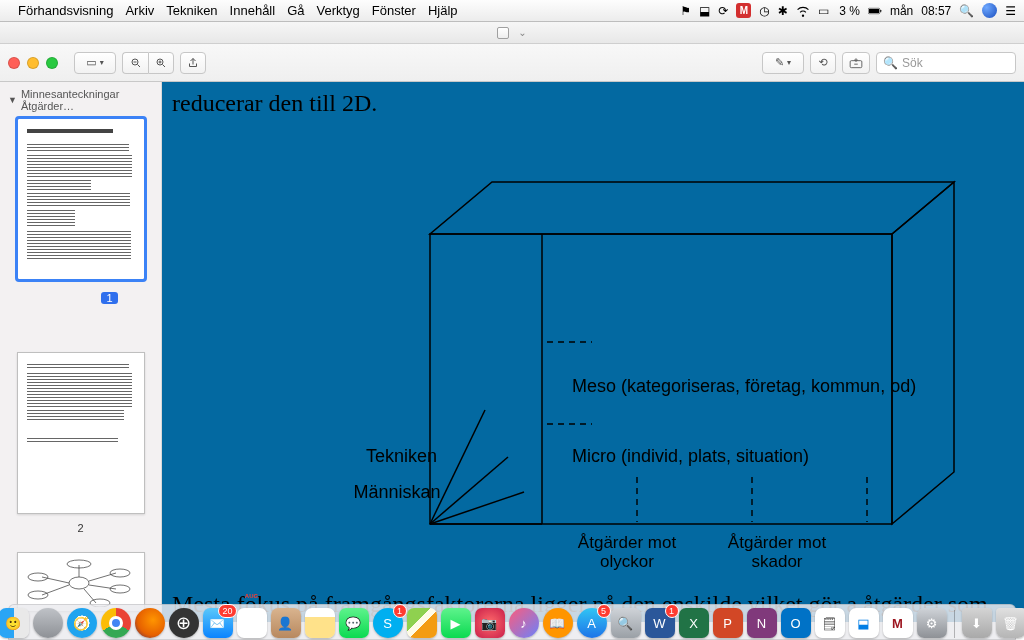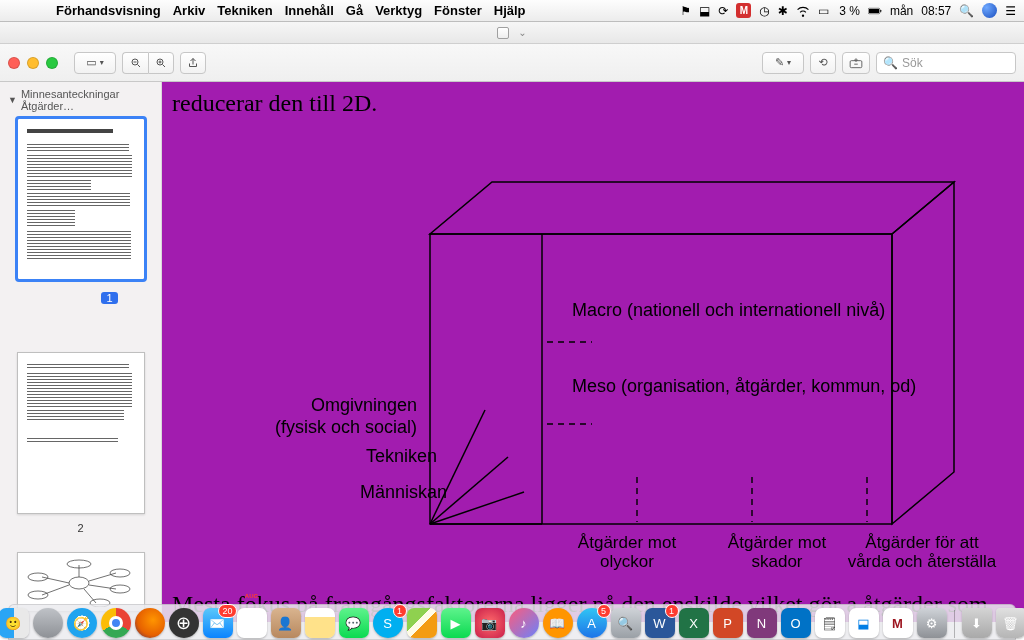--- a/index.html
+++ b/index.html
@@ -1,22 +1,22 @@
 <!DOCTYPE html>
 <html><head>
 <meta charset="utf-8">
 <style>
 * { margin:0; padding:0; box-sizing:border-box; font-family:-apple-system,"Helvetica Neue",Arial,sans-serif; }
 body { width:1024px; height:640px; overflow:hidden; background:#fff; }
 
 
 .menubar { height:22px; background:linear-gradient(#fdfdfd,#ececec); border-bottom:1px solid #bdbdbd; display:flex; align-items:center; font-size:13px; padding:0 8px; }
 .menubar .apple { margin-right:10px; font-size:14px; }
-.menubar .appname { font-weight:700; margin-right:12px;margin-left:38px; }
-.menubar .mitem { margin-right:12px;font-weight:bold; }
+.menubar .appname { font-weight:400; margin-right:12px; }
+.menubar .mitem { margin-right:12px; }
 .menubar .spacer { flex:1; }
 .menubar .ri { margin-left:8px; font-size:12px; display:inline-flex; align-items:center; }
 .menubar .ri svg { width:14px; height:14px; }
 .batpct{font-size:12px;margin-left:2px;}
 
 
 .titlebar { height:22px; background:linear-gradient(#f6f6f6,#e8e8e8); border-bottom:1px solid #cfcfcf; display:flex; align-items:center; justify-content:center; font-size:12px; color:#4a4a4a; position:relative; }
 .titleicon{display:inline-block;width:12px;height:12px;border:1px solid #a0a0a0;border-radius:2px;margin-right:5px;vertical-align:middle;background:linear-gradient(#fff,#eee);}
 
 
@@ -38,32 +38,32 @@
 .sbhdr { font-size:11px; color:#555; display:flex; align-items:center; gap:4px; margin-bottom:6px; }
 .thumb { width:128px; background:#fff; border:1px solid #bfbfbf; margin:0 auto 8px auto; position:relative; box-shadow:0 1px 2px rgba(0,0,0,.12); }
 .thumb.sel{outline:3px solid #3b82f6; outline-offset:-1px; border-radius:2px;}
 .thumb .tcontent{padding:8px 9px; font-size:4px; line-height:1.35; color:#444;}
 .thumb .bar{height:3px;background:#444;margin:2px 0;}
 .thumb .para{height:12px;background:repeating-linear-gradient(#666,#666 1px,transparent 1px,transparent 3px);margin:3px 0;}
 .pnum{ text-align:center; font-size:11px; color:#333; margin:4px 0 18px 0; }
 .pnum.sel{ display:inline-block; background:#2f6fed; color:#fff; border-radius:3px; padding:0 5px; margin-left:58px; }
 
 
-.page { flex:1; background:#a21caf; position:relative; overflow:hidden; }
+.page { flex:1; background:#0369a1; position:relative; overflow:hidden; }
 .bodytxt { font-family:"Times New Roman",Georgia,serif; font-size:24px; color:#000; position:absolute; }
 .line1{ top:8px; left:10px; }
 .para2{ top:508px; left:10px; width:860px; line-height:1.2; }
 
 
 .diagram{ position:absolute; top:60px; left:120px; width:720px; height:430px; font-family:Arial,Helvetica,sans-serif; font-size:18px; color:#000; }
 .diagram svg{position:absolute;top:0;left:0;}
 .dlabel{position:absolute;text-align:right;}
 .lOmg{left:-95px; top:253px; width:230px; line-height:1.2;}
 .lTek{left:55px; top:304px; width:100px;}
-.lMan{left:45px; top:340px; width:120px;}
+.lMan{left:55px; top:340px; width:120px;text-align:center;}
 .cube-lbl{position:absolute; font-size:18px;}
 .lMac{left:290px; top:158px;}
 .lMes{left:290px; top:234px;}
 .lMic{left:290px; top:304px;}
 .xaxlbl{position:absolute; top:392px; text-align:center; width:130px; font-size:17px; line-height:1.1;}
 .x1{left:280px;} .x2{left:430px;} .x3{left:560px; width:160px;}
 
 
 .dock { position:absolute; left:0; right:0; bottom:0; height:40px; display:flex; align-items:flex-end; justify-content:center; }
 .dockbg{ position:absolute; bottom:0; height:36px; left:8px; right:8px; background:rgba(235,235,238,.85); border-top-left-radius:6px; border-top-right-radius:6px; border:1px solid rgba(0,0,0,.12); }
@@ -249,36 +249,30 @@
           <line x1="265" y1="282" x2="310" y2="282"></line>
         </g>
 
         <g stroke="#000" stroke-width="1.4" stroke-dasharray="6 5">
           <line x1="355" y1="335" x2="355" y2="380"></line>
           <line x1="470" y1="335" x2="470" y2="380"></line>
           <line x1="585" y1="335" x2="585" y2="380"></line>
         </g>
       </svg>
 
-      <div class="dlabel lOmg">
-        <span>Omgivningen</span><br>
-        <span>(fysisk och social)</span>
-      </div>
       <div class="dlabel lTek">Tekniken</div>
       <div class="dlabel lMan">Människan</div>
 
-      <div class="cube-lbl lMac">Macro (nationell och internationell nivå)</div>
-      <div class="cube-lbl lMes">Meso (organisation, åtgärder, kommun, od)</div>
+      <div class="cube-lbl lMes">Meso (kategoriseras, företag, kommun, od)</div>
+      <div class="cube-lbl lMic">Micro (individ, plats, situation)</div>
 
       <div class="xaxlbl x1" style="white-space: pre-line;">Åtgärder mot
 olyckor</div>
       <div class="xaxlbl x2" style="white-space: pre-line;">Åtgärder mot
 skador</div>
-      <div class="xaxlbl x3" style="white-space: pre-line;">Åtgärder för att
-vårda och återställa</div>
     </div>
 
     <div class="bodytxt para2">Mesta fokus på framgångsfaktorerna ligger på den enskilde vilket gör a åtgärder som vidtas kategoriseras och beskrivs map horisontella planet</div>
   </div>
 </div>
 
 <div class="dock">
   <div class="dockbg"></div>
   <div class="dicons">
     <div class="dicon" style="background:linear-gradient(90deg,#2aa5f5 50%,#e9e9e9 50%);">🙂</div>

